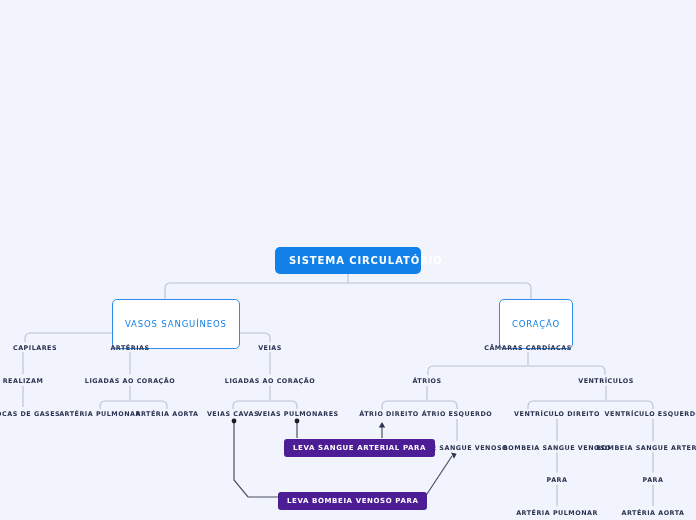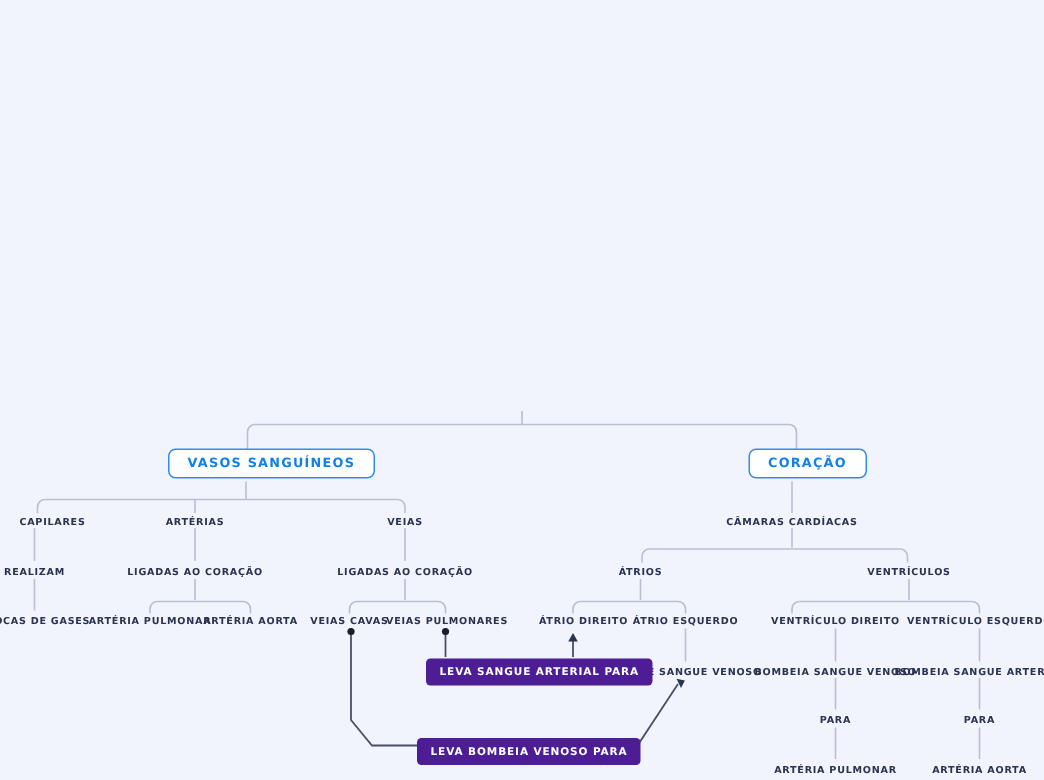--- a/index.html
+++ b/index.html
@@ -21,22 +21,22 @@
     font-size:10px;font-weight:bold;letter-spacing:.9px;
     padding:8px 14px;
     box-sizing:border-box;
     text-align:center;
   }
   
   .lvl1{
     background:#ffffff;color:#1180e8;
     border:1.6px solid #2f8ded;
     border-radius:5px;
-    font-size:8.5px;font-weight:bold;letter-spacing:.85px;
-    padding:4px 12px;
+    font-size:8.5px;font-weight:normal;letter-spacing:.85px;
+    padding:19px 12px;
     box-sizing:border-box;
     text-align:center;
   }
   
   .plain{
     color:#2b3350;
     font-size:6.4px;font-weight:bold;letter-spacing:.5px;
     text-align:center;
     transform:translateX(-50%);
   }
@@ -144,20 +144,23 @@
       <path d="M382,422 l-3.2,5.6 h6.4 Z"></path>
       <path d="M451.0,452.5 l5.6,1.2 l-2.6,5.0 Z"></path>
     </g>
 
     <g fill="#1b1d27">
       <circle cx="234" cy="421" r="2.4"></circle>
       <circle cx="297" cy="421" r="2.4"></circle>
     </g>
   </svg>
 
+  <div class="node root" style="left:275px;top:247px;width:146px;">
+    <span>SISTEMA CIRCULATÓRIO</span>
+  </div>
 
   <div class="node lvl1" style="left:112px;top:299px;">
     <span>VASOS SANGUÍNEOS</span>
   </div>
 
   <div class="node lvl1" style="left:499px;top:299px;">
     <span>CORAÇÃO</span>
   </div>
 
   <div class="node plain" style="left:35px;top:344px;">

